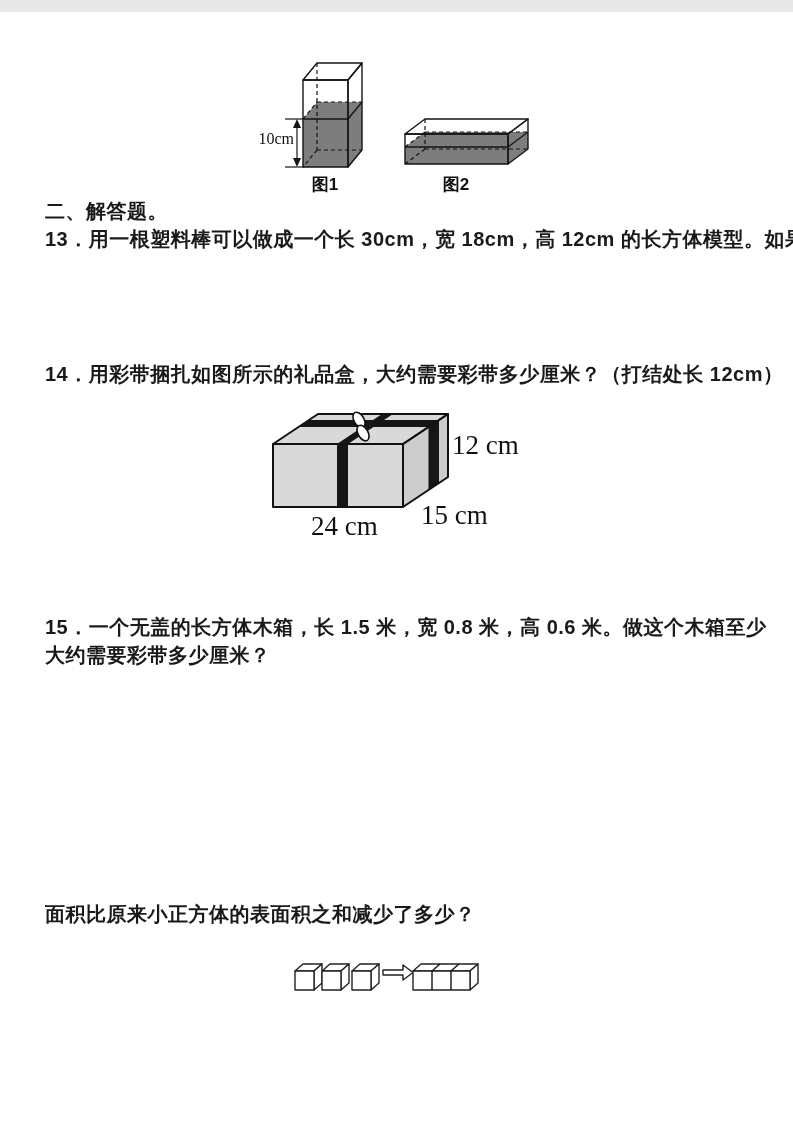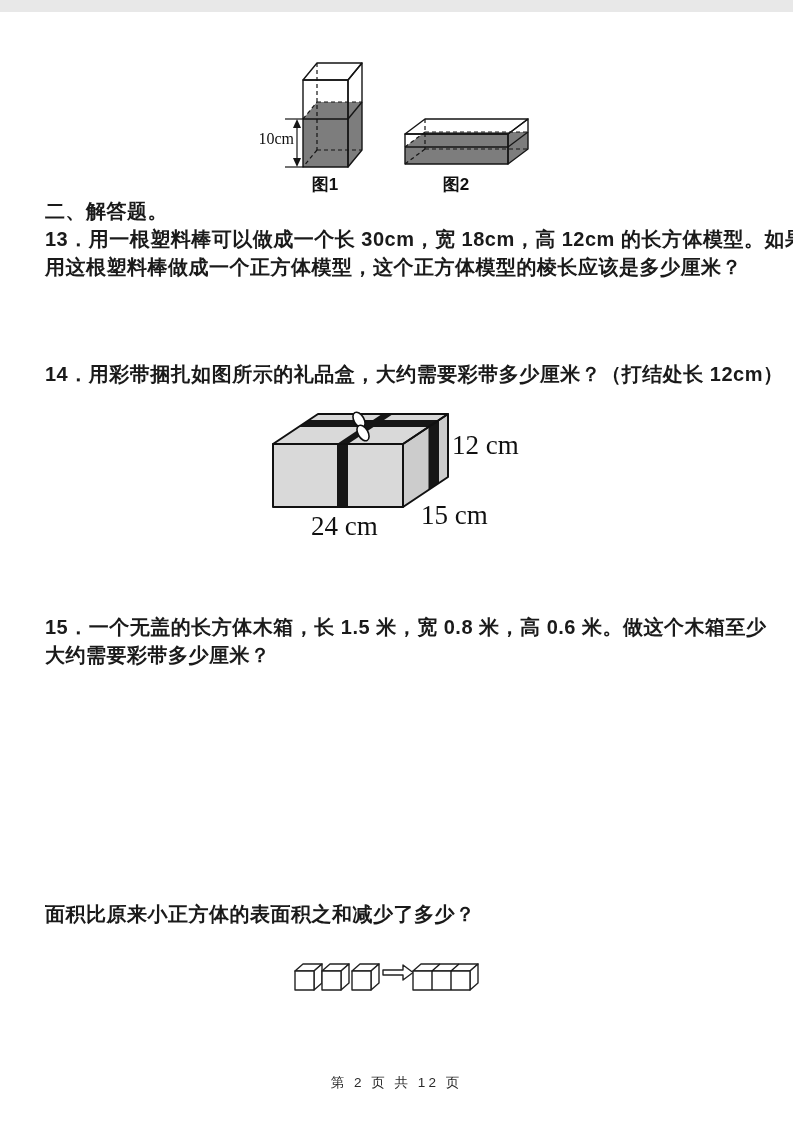--- a/index.html
+++ b/index.html
@@ -83,21 +83,20 @@
       <line class="dashed" x1="165" y1="80" x2="268" y2="80"></line>
       <line class="dashed" x1="145" y1="95" x2="165" y2="80"></line>
     </g>
     <text class="fig-label" x="196" y="138" font-size="17" text-anchor="middle">图2</text>
   </svg>
 
   <div class="para" style="top:185px">二、解答题。</div>
 
   <div class="para" style="top:213px">
     <div class="pline">13．用一根塑料棒可以做成一个长 30cm，宽 18cm，高 12cm 的长方体模型。如果</div>
-    <div class="pline">用这根塑料棒做成一个正方体模型，这个正方体模型的棱长应该是多少厘米？</div>
   </div>
 
   <div class="para" style="top:348px">
     <div class="pline">14．用彩带捆扎如图所示的礼品盒，大约需要彩带多少厘米？（打结处长 12cm）</div>
   </div>
 
   <svg class="figure-svg" style="left:255px; top:390px;" width="300" height="145" viewBox="0 0 300 145">
     <g>
       <polygon points="18,42 148,42 193,12 63,12" fill="#d9d9d9"></polygon>
       <polygon points="148,42 193,12 193,75 148,105" fill="#cccccc"></polygon>
@@ -156,15 +155,14 @@
       <polygon class="cubeln" points="128,16 185,16 193,9 136,9"></polygon>
       <polygon class="cubeln" points="185,16 193,9 193,28 185,35"></polygon>
       <rect class="cubeln" x="128" y="16" width="57" height="19"></rect>
       <line class="edge" x1="147" y1="16" x2="147" y2="35"></line>
       <line class="edge" x1="166" y1="16" x2="166" y2="35"></line>
       <line class="edge" x1="147" y1="16" x2="155" y2="9"></line>
       <line class="edge" x1="166" y1="16" x2="174" y2="9"></line>
     </g>
   </svg>
 
-  <div class="footer">第 2 页 共 12 页</div>
 
 </div>
 
 </body></html>

